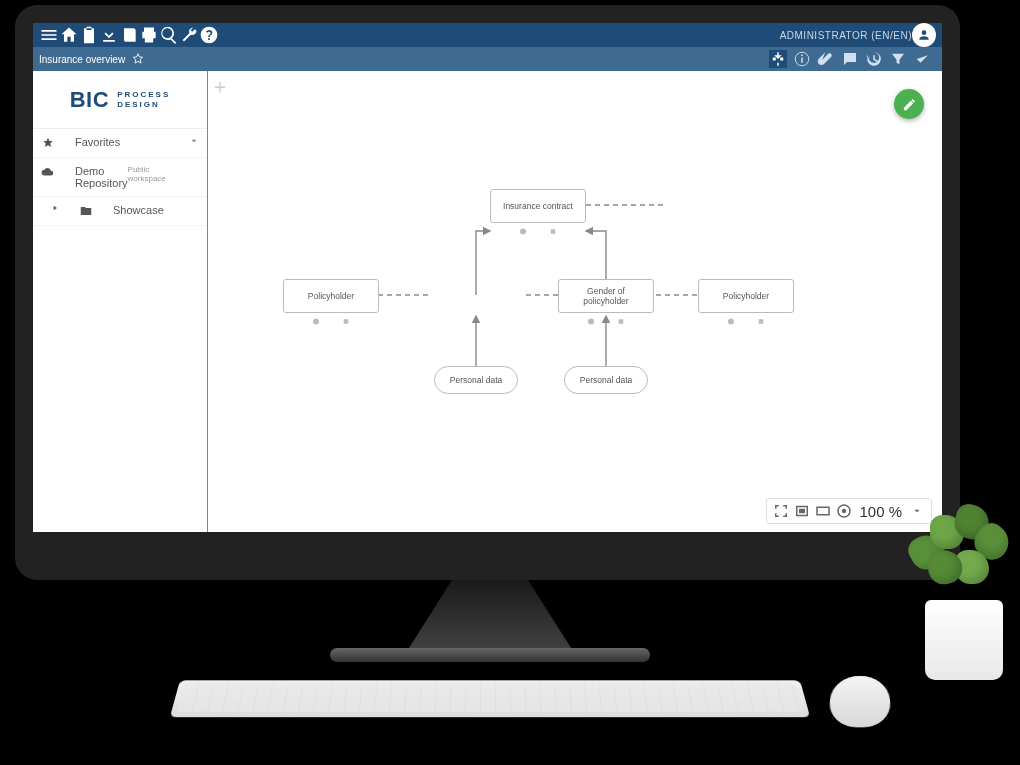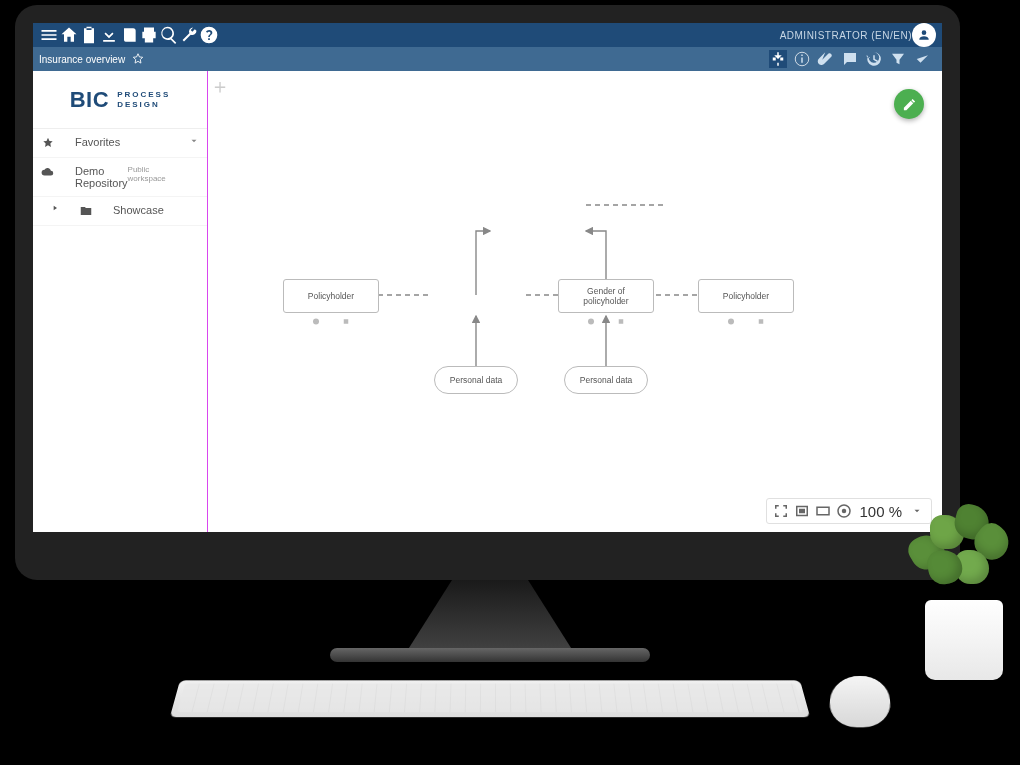--- a/index.html
+++ b/index.html
@@ -220,20 +220,34 @@
         <line class="dash" x1="378" y1="134" x2="456" y2="134"></line>
         <polyline points="268,224 268,160 282,160" marker-end="url(#ah)"></polyline>
         <polyline points="398,224 398,160 378,160" marker-end="url(#ah)"></polyline>
         <line class="dash" x1="170" y1="224" x2="220" y2="224"></line>
         <line class="dash" x1="318" y1="224" x2="350" y2="224"></line>
         <line class="dash" x1="448" y1="224" x2="490" y2="224"></line>
         <line x1="268" y1="295" x2="268" y2="245" marker-end="url(#ah)"></line>
         <line x1="398" y1="295" x2="398" y2="245" marker-end="url(#ah)"></line>
       </svg>
 
+      <div class="node rect" style="top:118px;left:282px">
+        <span>Insurance contract</span>
+        <div class="glyphs">
+                <svg viewBox="0 0 24 24">
+                  <circle cx="12" cy="12" r="8"></circle>
+                </svg>
+                <svg viewBox="0 0 24 24">
+                  <path d="M7 13l7-7"></path>
+                </svg>
+                <svg viewBox="0 0 24 24">
+                  <rect x="6" y="6" width="12" height="12"></rect>
+                </svg>
+              </div>
+      </div>
       <div class="node rect" style="top:208px;left:75px">
         <span>Policyholder</span>
         <div class="glyphs">
                 <svg viewBox="0 0 24 24">
                   <circle cx="12" cy="12" r="8"></circle>
                 </svg>
                 <svg viewBox="0 0 24 24">
                   <path d="M7 13l7-7"></path>
                 </svg>
                 <svg viewBox="0 0 24 24">

